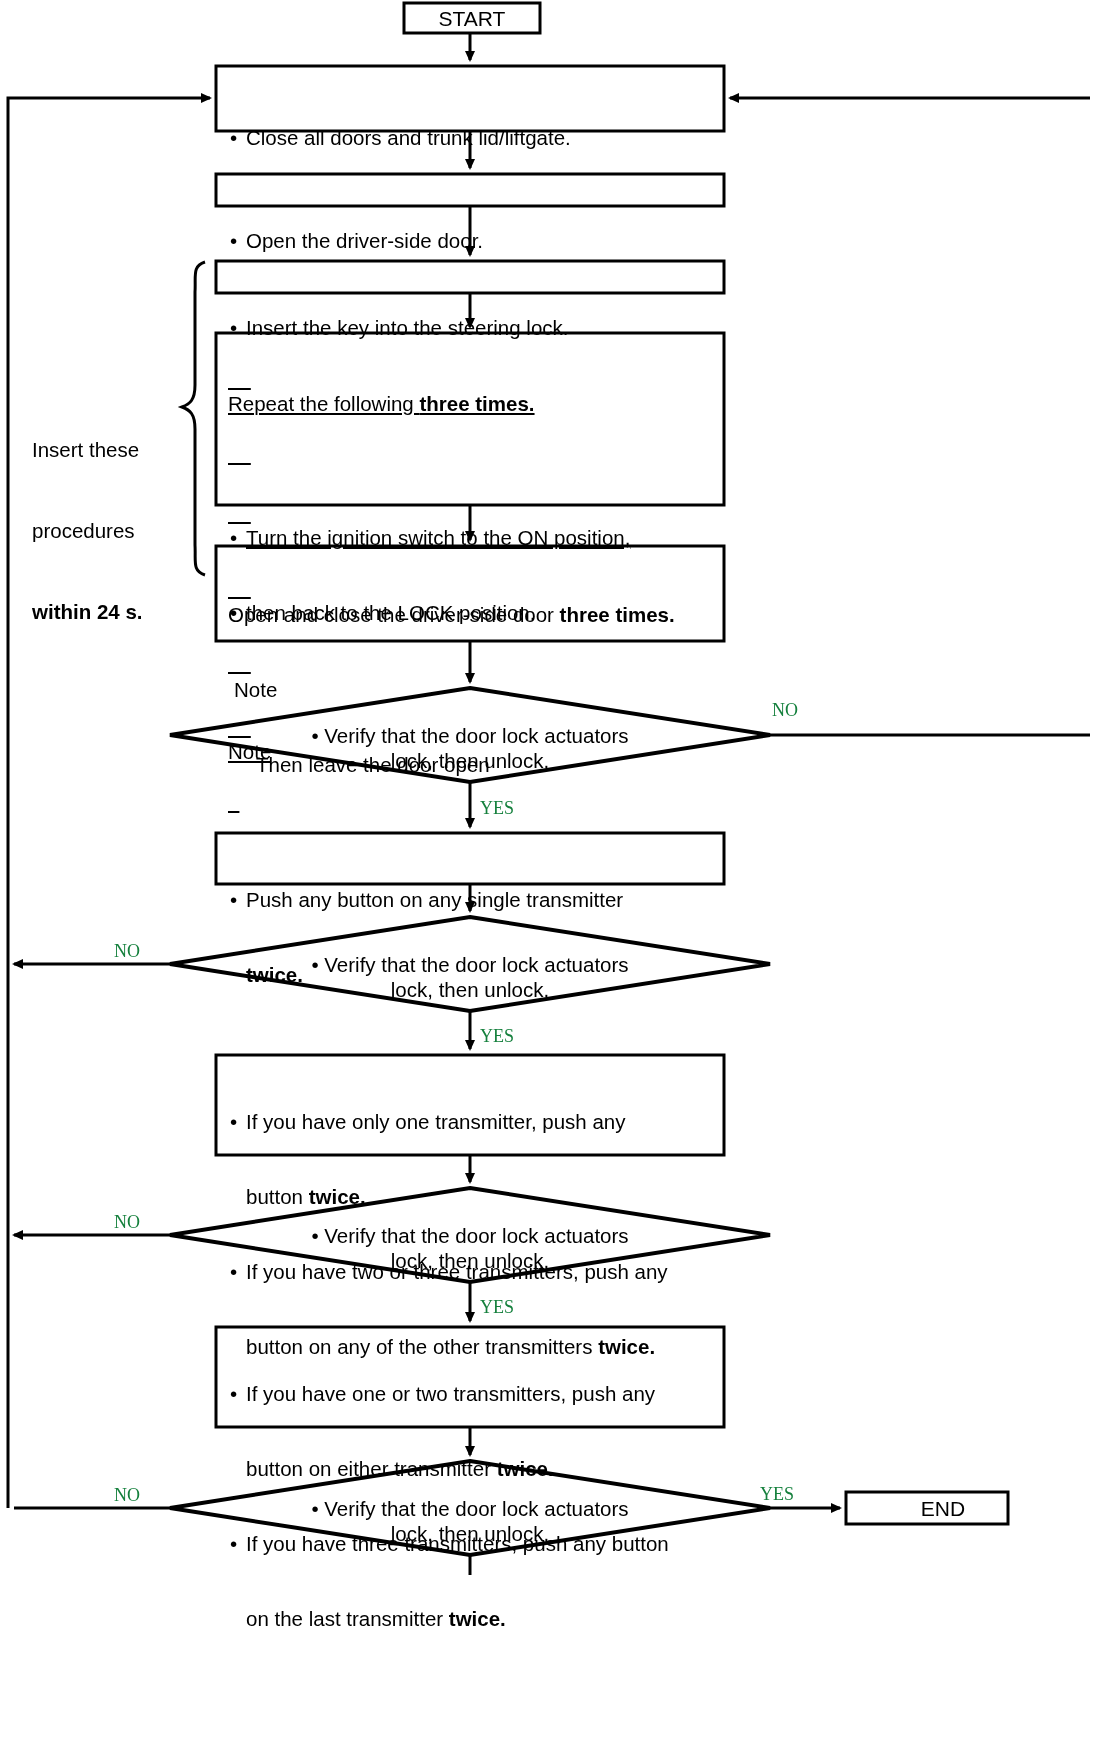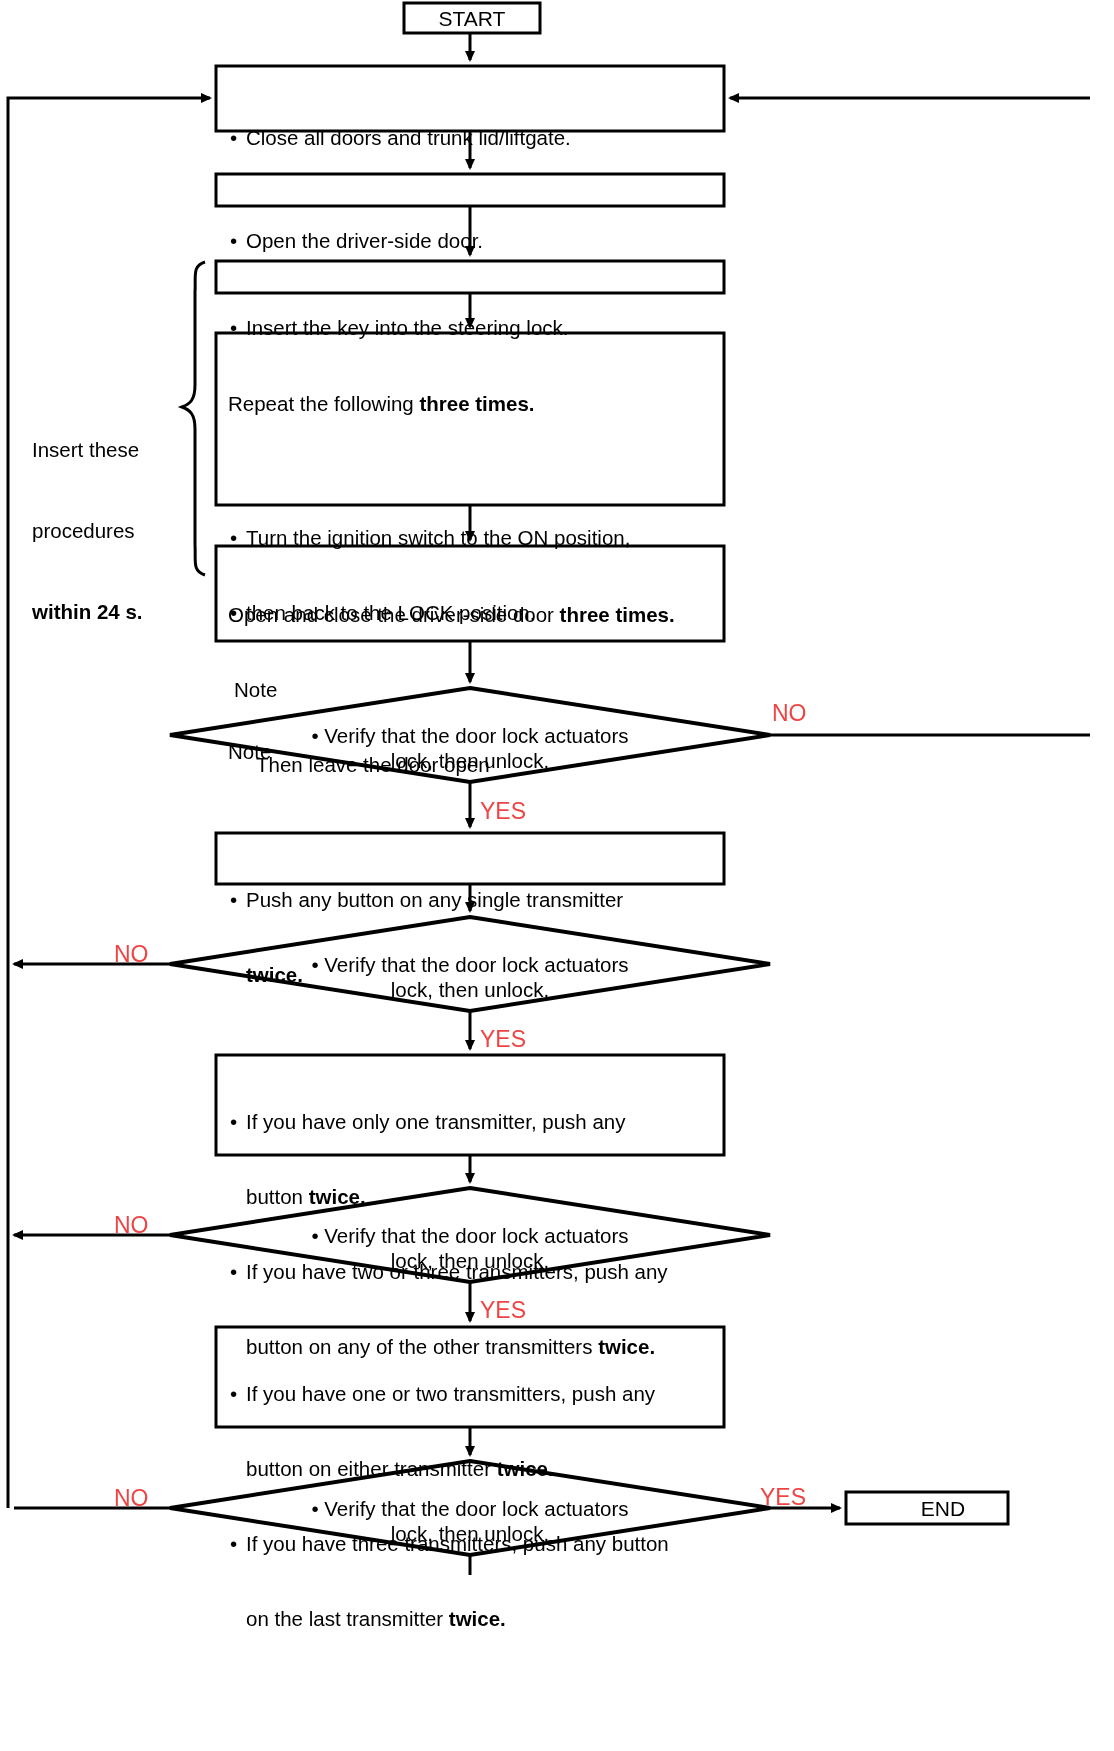--- a/index.html
+++ b/index.html
@@ -29,23 +29,23 @@
     font-size: 20.5px;
     line-height: 25px;
     white-space: pre;
   }
   .terminal-label {
     text-align: center;
     font-size: 21px;
   }
   .edge-label {
     position: absolute;
-    font-family: Liberation Sans, sans-serif;
-    font-size: 23px;
-    color: #ef4444;
+    font-family: Liberation Serif, serif;
+    font-size: 18px;
+    color: #15803d;
     white-space: pre;
   }
   .brace-label {
     position: absolute;
     font-family: "Liberation Sans", sans-serif;
     font-size: 20.5px;
     line-height: 27px;
     color: #000;
     white-space: pre;
     text-align: left;
@@ -143,21 +143,21 @@
   </div>
 
   <div class="node-text" style="left:228px; top:178px; width:488px;">
     <span class="bullet-row">Open the driver-side door.</span>
   </div>
 
   <div class="node-text" style="left:228px; top:265px; width:488px;">
     <span class="bullet-row">Insert the key into the steering lock.</span>
   </div>
 
-  <div class="node-text" style="left:228px; top:341px; width:488px;">
+  <div class="node-text" style="left:228px; top:341px; width:488px;text-decoration:underline;">
     <span class="plain-row"><span>Repeat the following </span><b>three times.</b></span>
     <span style="display:block; height:9px;"></span>
     <span class="bullet-row">Turn the ignition switch to the ON position,</span>
     <span class="bullet-row" style="padding-left:18px;"><span style="display:inline-block;">then back to the LOCK position.</span></span>
     <span style="display:block; height:14px;"></span>
     <span class="plain-row">Note</span>
   </div>
 
   <div class="node-text" style="left:228px; top:552px; width:488px;">
     <span class="plain-row"><span>Open and close the driver-side door </span><b>three times.</b></span>

